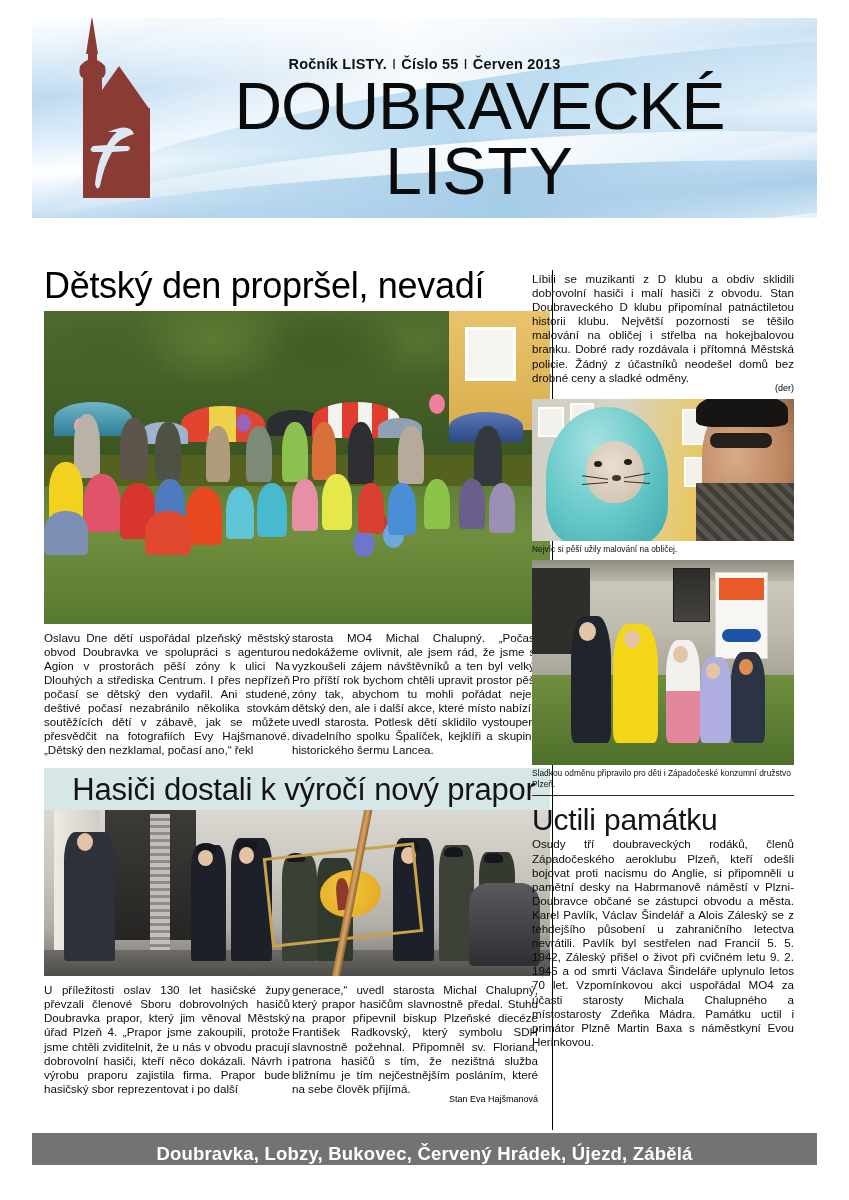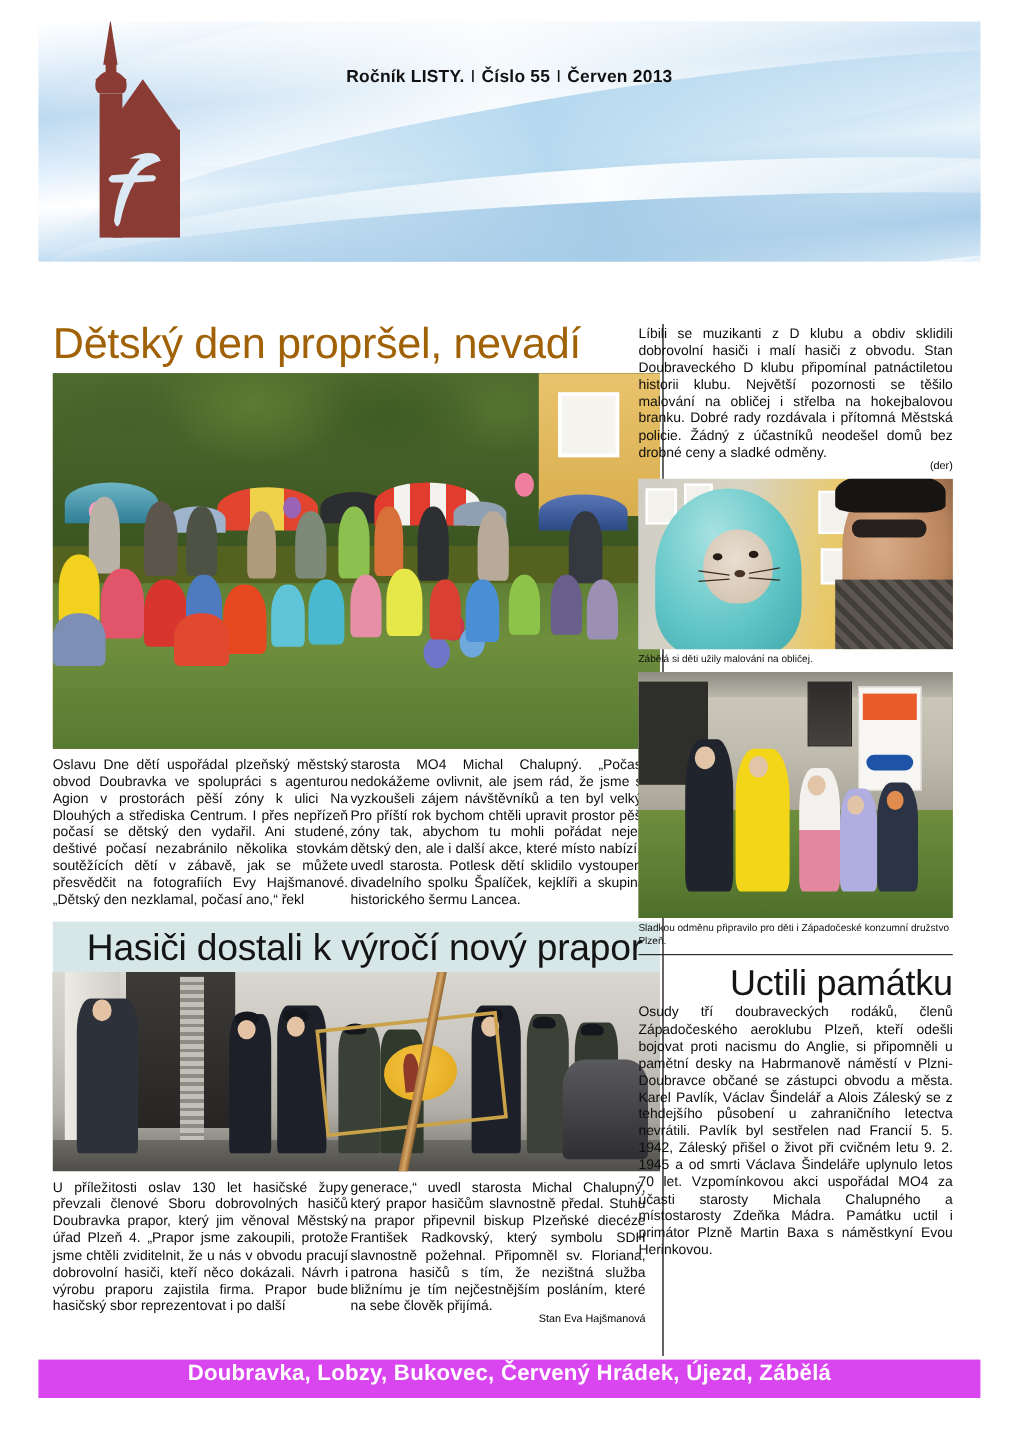--- a/index.html
+++ b/index.html
@@ -61,21 +61,21 @@
   
   .col-left  { position:absolute; left:44px;  top:268px; width:506px; }
   .col-right { position:absolute; left:532px; top:272px; width:262px; }
 
   .rule-v {
     position:absolute; left:552px; top:270px; width:1px; height:860px; background:#000;
   }
 
   
   h1.head-a {
-    font-size:36px; font-weight:400; color:#a16207; letter-spacing:-.3px;
+    font-size:36px; font-weight:400; color:#000000; letter-spacing:-.3px;
     line-height:1.02; margin-bottom:6px;
   }
   h1.head-tinted {
     background:#d7e6e6;
     font-size:31px; font-weight:400; color:#141414;
     line-height:1.15; padding:4px 0 3px 14px; letter-spacing:-.2px;text-align:center;
   }
   h2.head-b {
     font-size:30px; font-weight:400; color:#141414; letter-spacing:-.2px;
     line-height:1.05; margin-bottom:2px;
@@ -192,21 +192,21 @@
   .ph4 .flag .tower { position:absolute; left:50%; top:30%; width:9%; height:38%;
      transform:translateX(-50%); background:#8e3a2a; border-radius:45% 45% 0 0; }
   .ph4 .pole { position:absolute; left:60%; top:-4%; width:8px; height:108%;
      background:linear-gradient(90deg,#a9743c,#d6a765,#8d5f2e); transform:rotate(11deg); }
   .ph4 .bishop { position:absolute; right:2%; bottom:6%; width:14%; height:50%;
      background:linear-gradient(180deg,#5a5a5e,#2f2f33); border-radius:26% 26% 6% 6%; }
 
   
   .footer {
     position:absolute; left:32px; top:1133px; width:785px; height:32px;
-    background:#d946ef; display:flex; align-items:flex-start; justify-content:center;
+    background:#737373; display:flex; align-items:flex-end; justify-content:center;
   }
   .footer span { color:#fff; font-size:18.5px; font-weight:700; letter-spacing:.2px; }
 </style>
 </head>
 <body>
 
 <div class="page">
 
   <div class="masthead">
     <div class="mast-wave w1"></div>
@@ -227,20 +227,24 @@
         <g fill="#dbe9f5">
           <path d="M56,118 q22,-10 26,2 q-14,4 -20,12 l14,0 q4,2 0,5 l-16,1 q-8,14 -12,34 q-3,6 -5,-2 q2,-20 8,-32 l-10,0 q-5,-2 0,-6 l14,-1 q4,-8 10,-13 z"></path>
         </g>
       </svg>
     </div>
 
     <div class="issue-line">
       <span>Ročník LISTY.</span><span class="sep">I</span><span>Číslo 55</span><span class="sep">I</span><span>Červen 2013</span>
     </div>
 
+    <div class="mast-title">
+      <span>DOUBRAVECKÉ</span>
+      <span class="l2">LISTY</span>
+    </div>
   </div>
 
 
   <div class="rule-v"></div>
 
   <div class="col-left">
 
     <h1 class="head-a">Dětský den propršel, nevadí</h1>
 
     <div class="photo ph1">
@@ -368,21 +372,21 @@
       <div class="nose"></div>
       <div class="whisk" style="left:50px;top:78px;width:26px;transform:rotate(8deg);"></div>
       <div class="whisk" style="left:50px;top:84px;width:26px;transform:rotate(-4deg);"></div>
       <div class="whisk" style="left:92px;top:76px;width:26px;transform:rotate(-10deg);"></div>
       <div class="whisk" style="left:92px;top:83px;width:26px;transform:rotate(4deg);"></div>
       <div class="man"></div>
       <div class="cap-hat"></div>
       <div class="sun"></div>
       <div class="coat"></div>
     </div>
-    <div class="cap">Zábělá si děti užily malování na obličej.</div>
+    <div class="cap">Nejvíc si pěší užily malování na obličej.</div>
 
     <div class="photo ph3" style="margin-top:6px;">
       <div class="tent"></div>
         <div class="tentedge"></div>
         <div class="dark"></div>
       <div class="speaker"></div>
       <div class="banner">
           <div class="bn-top"></div>
           <div class="bn-coop"></div>
         </div>
@@ -395,21 +399,21 @@
       <div class="kid" style="left:51%;width:13%;height:50%;background:linear-gradient(180deg,#f3f1ee 0 50%,#e3879f 50%);"></div>
       <div class="head3" style="left:54%;top:42%;width:15px;height:17px;"></div>
       <div class="kid" style="left:64%;width:12%;height:42%;background:#b0aee0;"></div>
       <div class="head3" style="left:66.5%;top:50%;width:14px;height:16px;"></div>
       <div class="kid" style="left:76%;width:13%;height:44%;background:#2b3344;"></div>
       <div class="head3" style="left:79%;top:48%;width:14px;height:16px;background:#e08c4e;"></div>
     </div>
     <div class="cap">Sladkou odměnu připravilo pro děti i Západočeské konzumní družstvo Plzeň.</div>
     <div class="cap-rule"></div>
 
-    <h2 class="head-b" style="margin-top:8px;text-align:right;">Uctili památku</h2>
+    <h2 class="head-b" style="margin-top:8px;">Uctili památku</h2>
     <p class="bt">Osudy tří doubraveckých rodáků, členů Západočeského aeroklubu Plzeň, kteří odešli bojovat proti nacismu do Anglie, si připomněli u pamětní desky na Habrmanově náměstí v Plzni-Doubravce občané se zástupci obvodu a města. Karel Pavlík, Václav Šindelář a Alois Záleský se z tehdejšího působení u zahraničního letectva nevrátili. Pavlík byl sestřelen nad Francií 5. 5. 1942, Záleský přišel o život při cvičném letu 9. 2. 1945 a od smrti Václava Šindeláře uplynulo letos 70 let. Vzpomínkovou akci uspořádal MO4 za účasti starosty Michala Chalupného a místostarosty Zdeňka Mádra. Památku uctil i primátor Plzně Martin Baxa s náměstkyní Evou Herinkovou.</p>
   </div>
 
   <div class="footer">
     <span>Doubravka,  Lobzy,  Bukovec,  Červený Hrádek,  Újezd,  Zábělá</span>
   </div>
 
 </div>
 
 </body></html>

